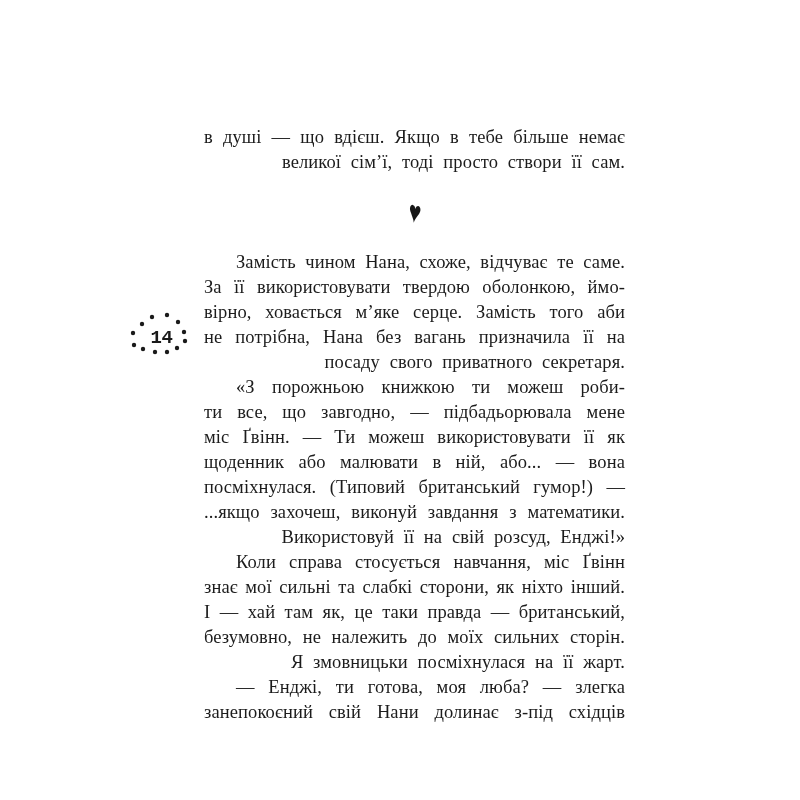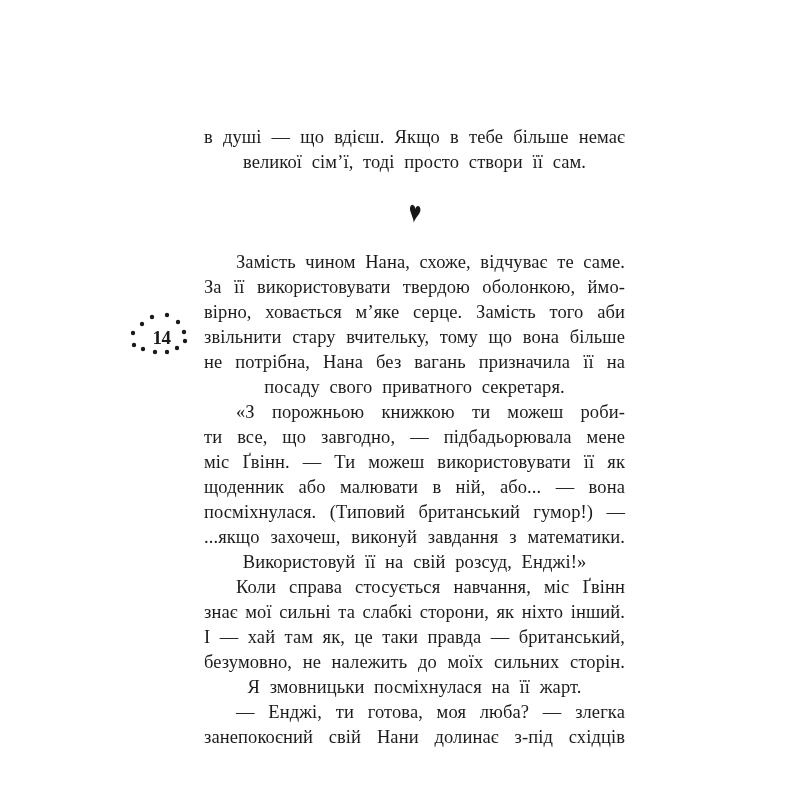--- a/index.html
+++ b/index.html
@@ -3,34 +3,34 @@
 <meta charset="utf-8">
 <style>
   html, body { margin:0; padding:0; background:#ffffff; }
   .page {
     position:relative; width:800px; height:800px; background:#ffffff;
     font-family:"Liberation Serif", serif; color:#1c1c1c; overflow:hidden;
   }
   .text-block { position:absolute; left:204px; top:78px; width:421px;margin-top:47px; }
   .line { height:25px; line-height:25px; font-size:18.5px; letter-spacing:0.1px; }
   .line.justify { text-align:justify; text-align-last:justify; -moz-text-align-last:justify; }
-  .line.last { text-align:center; word-spacing:5px; }
+  .line.last { text-align:right; word-spacing:5px; }
   .line.indent { padding-left:32px; }
   .heart-row { height:75px; display:flex; align-items:center; justify-content:center; }
   .heart {
     display:inline-block; font-size:26px; color:#161616;
     transform:scale(0.82,1.18) rotate(9deg);
   }
   .page-marker { position:absolute; left:127px; top:306px; width:66px; height:56px; }
   .page-marker svg { position:absolute; left:0; top:0; }
   .page-number {
     position:absolute; left:0; top:0; width:66px; height:56px;
     display:flex; align-items:center; justify-content:center;
     box-sizing:border-box; padding-top:7px; padding-left:3px;
-    font-family:Liberation Serif, serif; font-weight:bold;
+    font-family:Liberation Mono, monospace; font-weight:bold;
     font-size:19px; letter-spacing:-0.5px; color:#1a1a1a;
   }
 </style>
 </head>
 <body>
 
 <div class="page">
 
   <div class="page-marker">
     <svg width="66" height="56" viewBox="0 0 66 56">
@@ -57,21 +57,20 @@
         <div class="line justify">в душі — що вдієш. Якщо в тебе більше немає</div>
         <div class="line last">великої сім’ї, тоді просто створи її сам.</div>
       </div>
     <div class="heart-row">
       <span class="heart">♥</span>
     </div>
     <div id="bodytext">
         <div class="line justify indent">Замість чином Нана, схоже, відчуває те саме.</div>
         <div class="line justify">За її використовувати твердою оболонкою, ймо-</div>
         <div class="line justify">вірно, ховається м’яке серце. Замість того аби</div>
-        <div class="line justify">звільнити стару вчительку, тому що вона більше</div>
         <div class="line justify">не потрібна, Нана без вагань призначила її на</div>
         <div class="line last">посаду свого приватного секретаря.</div>
         <div class="line justify indent">«З порожньою книжкою ти можеш роби-</div>
         <div class="line justify">ти все, що завгодно, — підбадьорювала мене</div>
         <div class="line justify">міс Ґвінн. — Ти можеш використовувати її як</div>
         <div class="line justify">щоденник або малювати в ній, або... — вона</div>
         <div class="line justify">посміхнулася. (Типовий британський гумор!) —</div>
         <div class="line justify">...якщо захочеш, виконуй завдання з математики.</div>
         <div class="line last">Використовуй її на свій розсуд, Енджі!»</div>
         <div class="line justify indent">Коли справа стосується навчання, міс Ґвінн</div>

